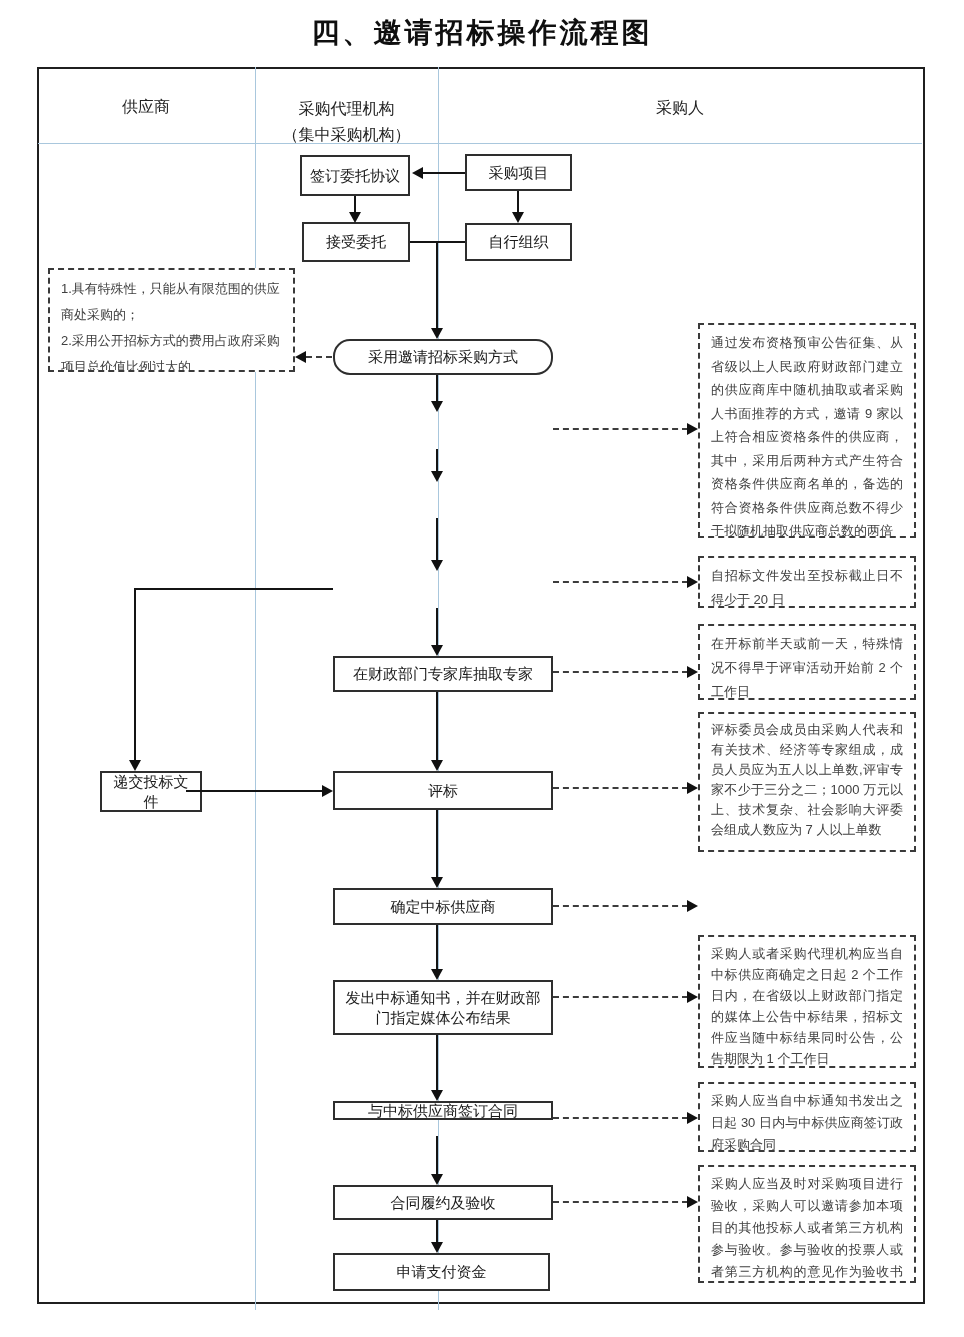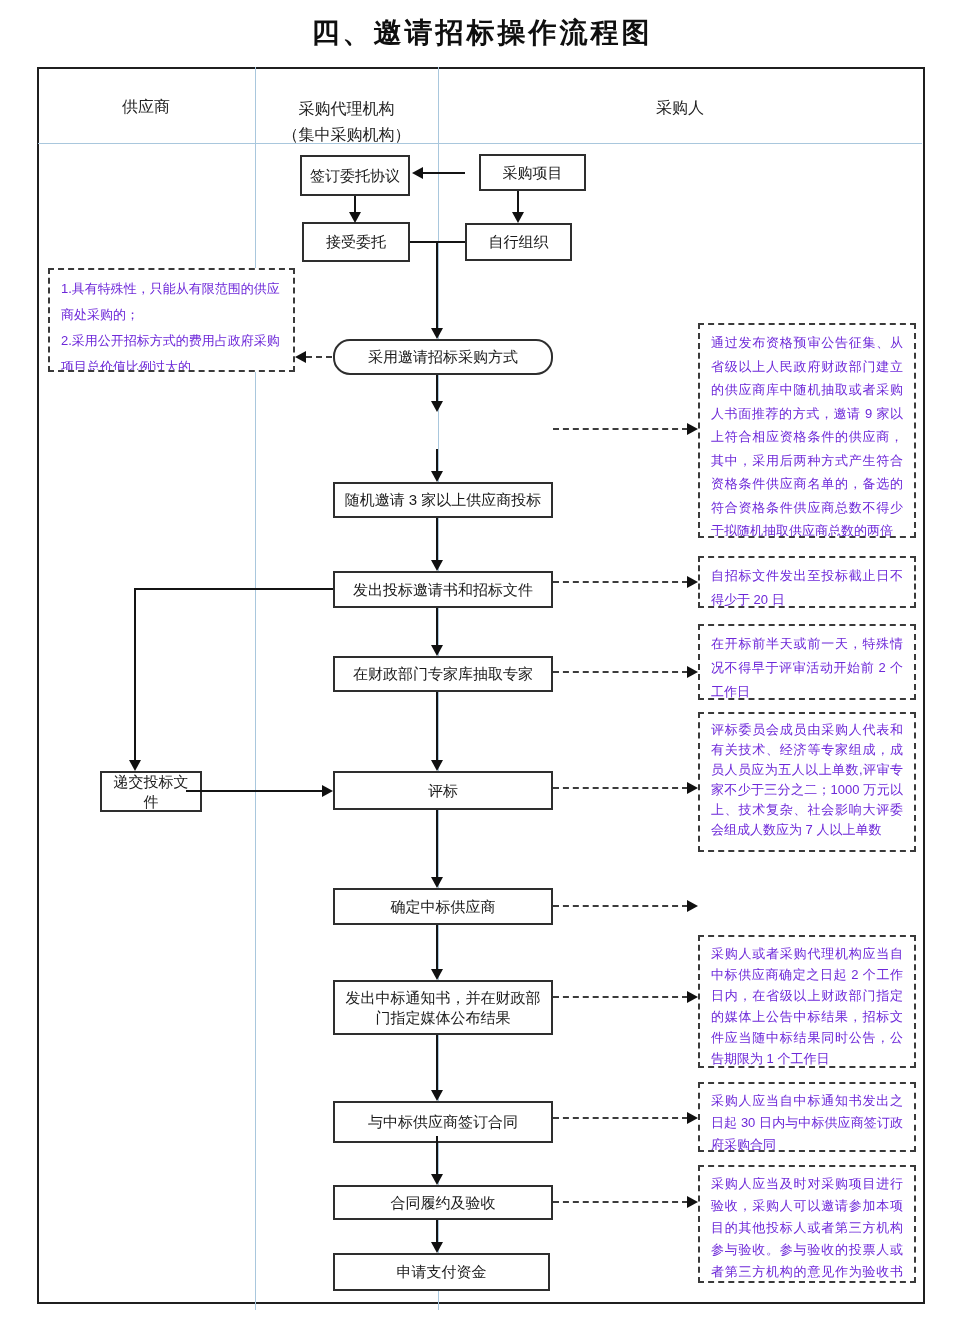--- a/index.html
+++ b/index.html
@@ -15,21 +15,21 @@
   .lane-v{position:absolute;width:1px;background:#a9c7dd;}
   .lane-h{position:absolute;height:1px;background:#a9c7dd;}
   .lane-label{position:absolute;font-size:16px;color:#222;text-align:center;line-height:26px;}
   .node{
     position:absolute;background:#ffffff;border:2px solid #2e2e2e;
     display:flex;align-items:center;justify-content:center;text-align:center;
     font-size:15px;color:#1a1a1a;line-height:20px;padding:0 6px;box-sizing:border-box;
   }
   .note{
     position:absolute;border:2px dashed #3a3a3a;background:#ffffff;box-sizing:border-box;
-    font-size:13px;color:#6d28d9;padding:6px 11px;text-align:justify;overflow:hidden;
+    font-size:13px;color:#404040;padding:6px 11px;text-align:justify;overflow:hidden;
   }
   .note.light{border-color:#a6a6a6;}
   .ln{position:absolute;background:#141414;}
   .dash-h{position:absolute;height:0;border-top:2px dashed #3c3c3c;}
   .ah{position:absolute;width:0;height:0;}
   .ah-down{border-left:6px solid transparent;border-right:6px solid transparent;border-top:11px solid #101010;}
   .ah-left{border-top:6px solid transparent;border-bottom:6px solid transparent;border-right:11px solid #101010;}
   .ah-right{border-top:6px solid transparent;border-bottom:6px solid transparent;border-left:11px solid #101010;}
   .p2{margin:0;}
 </style>
@@ -47,45 +47,43 @@
   <div class="lane-h" style="left:38px;top:143px;width:884px;"></div>
 
   <div class="lane-label" style="left:37px;top:94px;width:218px;">供应商</div>
   <div class="lane-label" style="left:255px;top:96px;width:183px;">
     <div>采购代理机构</div>
     <div>（集中采购机构）</div>
   </div>
   <div class="lane-label" style="left:438px;top:95px;width:484px;">采购人</div>
 
   <div class="node" style="left:300px;top:155px;width:110px;height:41px;">签订委托协议</div>
-  <div class="node" style="left:465px;top:154px;width:107px;height:37px;margin-left:14px;">采购项目</div>
+  <div class="node" style="left:465px;top:154px;width:107px;height:37px;">采购项目</div>
   <div class="node" style="left:302px;top:222px;width:108px;height:40px;">接受委托</div>
   <div class="node" style="left:465px;top:223px;width:107px;height:38px;">自行组织</div>
 
   <div class="ln" style="left:423px;top:172px;width:42px;height:2px;"></div>
   <div class="ah ah-left" style="left:412px;top:167px;"></div>
 
   <div class="ln" style="left:354px;top:196px;width:2px;height:17px;"></div>
   <div class="ah ah-down" style="left:349px;top:212px;"></div>
 
   <div class="ln" style="left:517px;top:191px;width:2px;height:22px;"></div>
   <div class="ah ah-down" style="left:512px;top:212px;"></div>
 
   <div class="ln" style="left:410px;top:241px;width:55px;height:2px;"></div>
   <div class="ln" style="left:436px;top:242px;width:2px;height:87px;"></div>
   <div class="ah ah-down" style="left:431px;top:328px;"></div>
 
   <div class="node" style="left:333px;top:339px;width:220px;height:36px;border-radius:17px;">采用邀请招标采购方式</div>
-  <div class="node" style="left:333px;top:482px;width:220px;height:36px;">随机邀请 3 家以上供应商投标</div>
-  <div class="node" style="left:333px;top:571px;width:220px;height:37px;">发出投标邀请书和招标文件</div>
   <div class="node" style="left:333px;top:656px;width:220px;height:36px;">在财政部门专家库抽取专家</div>
   <div class="node" style="left:333px;top:771px;width:220px;height:39px;">评标</div>
   <div class="node" style="left:333px;top:888px;width:220px;height:37px;">确定中标供应商</div>
   <div class="node" style="left:333px;top:980px;width:220px;height:55px;">发出中标通知书，并在财政部门指定媒体公布结果</div>
-  <div class="node" style="left:333px;top:1101px;width:220px;height:42px;">与中标供应商签订合同</div>
+  <div class="node" style="left:333px;top:1101px;width:220px;height:19px;">与中标供应商签订合同</div>
   <div class="node" style="left:333px;top:1185px;width:220px;height:35px;">合同履约及验收</div>
   <div class="node" style="left:333px;top:1253px;width:217px;height:38px;">申请支付资金</div>
 
   <div class="ln" style="left:436px;top:375px;width:2px;height:27px;"></div>
   <div class="ah ah-down" style="left:431px;top:401px;"></div>
   <div class="ln" style="left:436px;top:449px;width:2px;height:23px;"></div>
   <div class="ah ah-down" style="left:431px;top:471px;"></div>
   <div class="ln" style="left:436px;top:518px;width:2px;height:43px;"></div>
   <div class="ah ah-down" style="left:431px;top:560px;"></div>
   <div class="ln" style="left:436px;top:608px;width:2px;height:38px;"></div>

